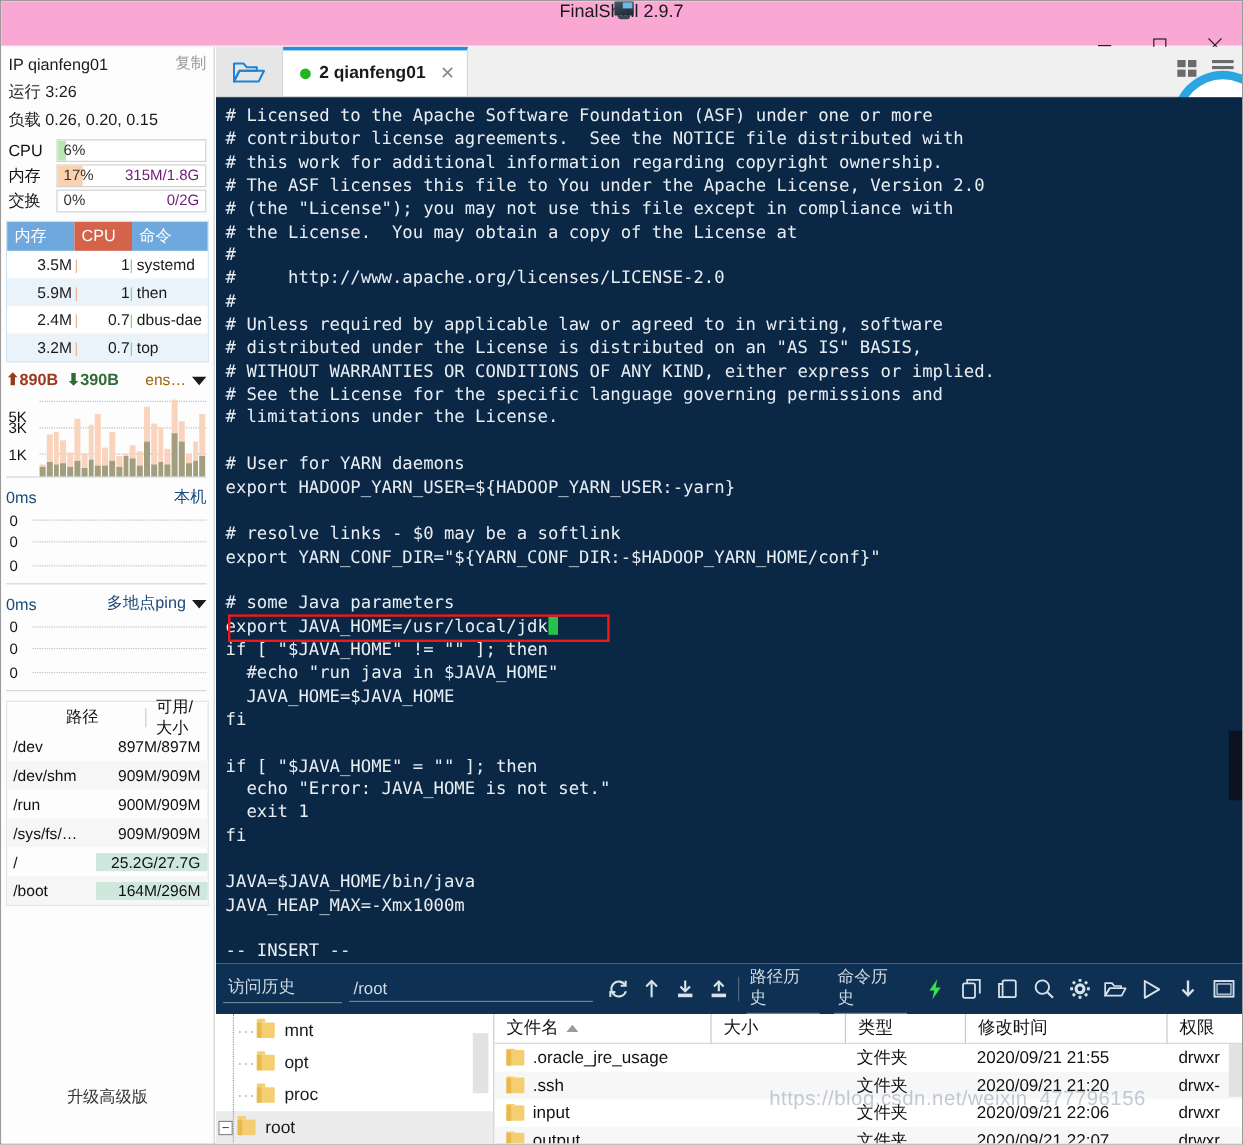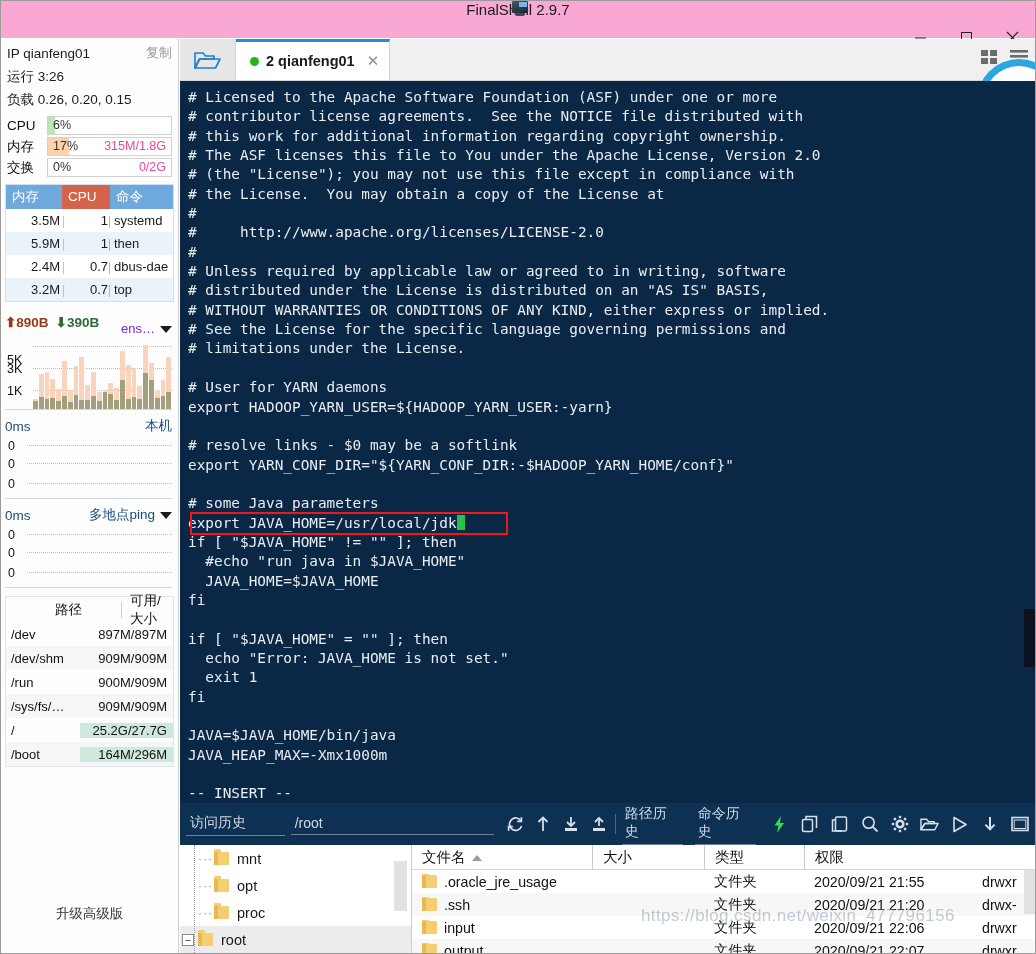--- a/index.html
+++ b/index.html
@@ -73,21 +73,21 @@
     position: relative; flex: 1; height: 19px;
     border: 1px solid #d2d2d2; background: #fff; overflow: hidden;
   }
   .gauge .fill { position: absolute; left: 0; top: 0; bottom: 0; }
   .gauge .pct {
     position: absolute; left: 5px; top: 0; line-height: 17px;
     font-size: 12.5px; color: #333;
   }
   .gauge .val {
     position: absolute; right: 5px; top: 0; line-height: 17px;
-    font-size: 12.5px; color: #ec4899;
+    font-size: 12.5px; color: #701a75;
   }
 
   
   .proc-wrap { margin: 6px 4px 0 4px; border: 1px solid #cfe0ef; }
   .proc-head { display: flex; height: 24px; }
   .proc-head div {
     font-size: 13.5px; color: #fff; line-height: 24px; padding-left: 6px;
   }
   .ph-mem { width: 56px; background: #6ea8dc; }
   .ph-cpu { width: 48px; background: #d4634a; }
@@ -98,21 +98,21 @@
   .pr-mem { width: 56px; text-align: right; padding-right: 2px; }
   .pr-b1 { width: 8px; color: #f0b090; font-size: 12px; }
   .pr-cpu { width: 38px; text-align: right; }
   .pr-b2 { width: 6px; color: #7fcf9f; font-size: 12px; }
   .pr-cmd { flex: 1; overflow: hidden; white-space: nowrap; }
 
   
   .net-head { display: flex; align-items: center; padding: 6px 6px 2px 4px; font-size: 13.5px; }
   .net-up { color: #9a3a1a; font-weight: 600; }
   .net-dn { color: #2f6b36; font-weight: 600; margin-left: 7px; }
-  .net-if { margin-left: auto; color: #6d28d9; font-size: 13px; margin-top: 13px; }
+  .net-if { margin-left: auto; color: #a16207; font-size: 13px; }
   .caret { display:inline-block; width:0;height:0;border-left:6px solid transparent;border-right:6px solid transparent;border-top:7px solid #1b1b1b; margin-left:5px; vertical-align: middle;}
   .chart-box { position: relative; margin: 0 6px 0 4px; height: 72px; border-bottom: 1px solid #cfd8de; }
   .chart-ylabels { position: absolute; left: 0; top: 0; width: 26px; height: 100%; font-size: 12.5px; color: #111; }
   .chart-ylabels span { position: absolute; left: 2px; }
   .chart-plot { position: absolute; left: 28px; right: 0; top: 2px; bottom: 0; }
   .gridline { position: absolute; left: 0; right: 0; height: 0; border-top: 1px dotted #b9c2c8; }
   .bars { position: absolute; left: 0; right: 0; bottom: 0; top: 0; display: flex; align-items: flex-end; }
   .bar { flex: 1; margin-right: 1px; position: relative; }
   .bar .up { width: 100%; background: #fad3bd; }
   .bar .dn { width: 100%; background: #a39f7e; }
@@ -743,20 +743,21 @@
             <span>root</span>
           </div>
         </div>
       <div class="tree-scroll"></div>
     </div>
     <div class="filelist">
       <div class="fl-head">
         <div class="c-name"><span>文件名</span><i class="sort-arrow"></i></div>
         <div class="c-size">大小</div>
         <div class="c-type">类型</div>
+        <div class="c-time">修改时间</div>
         <div class="c-perm">权限</div>
       </div>
       <div id="fl-rows">
           <div class="fl-row">
             <div class="c-name">
               <span class="folder-ic"></span>
               <span>.oracle_jre_usage</span>
             </div>
             <div class="c-size"></div>
             <div class="c-type">文件夹</div>

